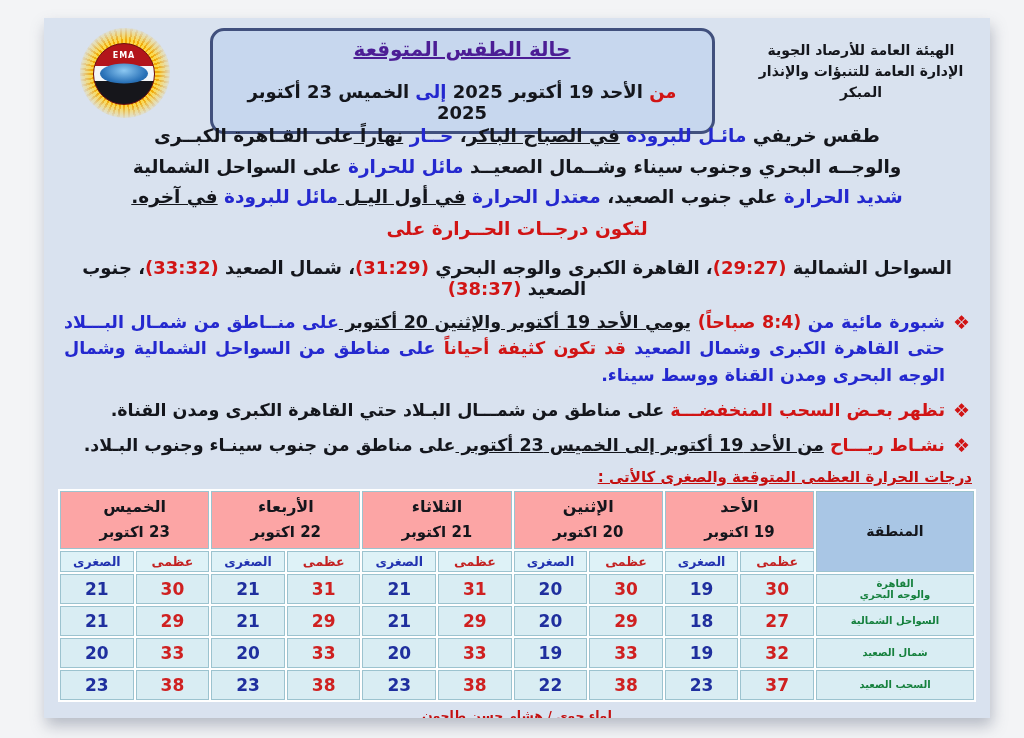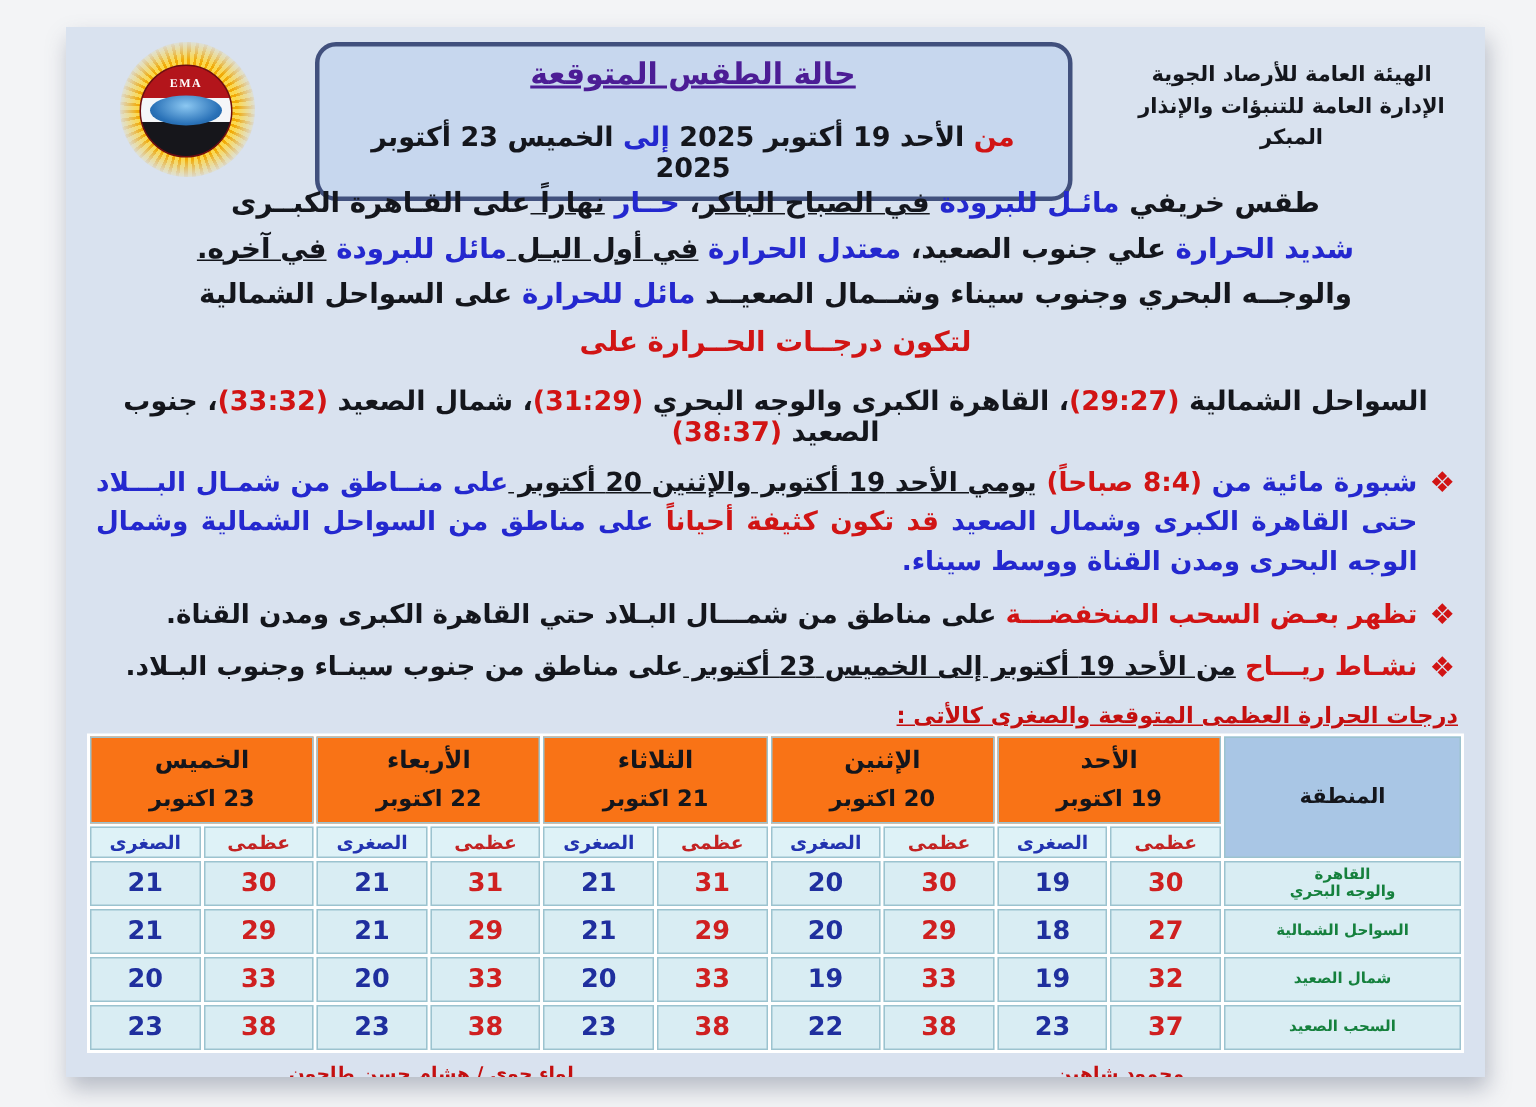--- a/index.html
+++ b/index.html
@@ -28,42 +28,41 @@
   .sun{
     position:absolute;top:2px;right:8px;width:90px;height:90px;border-radius:50%;
     background:
       radial-gradient(circle, rgba(250,205,40,0) 52%, #d9e2ef 74%),
       repeating-conic-gradient(#f2ab06 0deg 3deg, #fcd84b 3deg 7.2deg);
   }
   .emblem{
     position:absolute;top:17px;right:23px;width:60px;height:60px;border-radius:50%;overflow:hidden;
     border:1px solid #6d0d10;
     background:linear-gradient(180deg,#b3151b 0 36%,#f4f6f8 36% 62%,#16161b 62% 100%);
-    font-family:Liberation Serif, serif;
   }
   .cloud{position:absolute;left:50%;top:50%;transform:translate(-50%,-52%);width:48px;height:20px;border-radius:50%;
     background:radial-gradient(ellipse at 50% 35%, #8cc8f2 0%, #2a72b8 65%, #1b5a97 100%);}
   .ema{position:absolute;top:7px;left:0;right:0;text-align:center;color:#fff;font-size:8px;font-weight:bold;letter-spacing:1px;direction:ltr;}
   
   .seg-k{color:#14161c;} .seg-b{color:#2428cf;} .seg-r{color:#d11414;}
   .seg-ku{color:#14161c;text-decoration:underline;}
   .para{text-align:center;font-weight:bold;font-size:18.5px;line-height:1.55;margin-top:2px;}
   .temps-heading{text-align:center;font-weight:bold;font-size:18.5px;color:#d11414;margin-top:6px;}
   .temps-line{text-align:center;font-weight:bold;font-size:18px;margin-top:18px;}
   
   .bullets{margin:10px 6px 0 6px;}
   .bullet{display:flex;align-items:flex-start;font-weight:bold;font-size:17.5px;line-height:1.5;margin-bottom:9px;}
   .bullet .marker{color:#d11414;font-size:19px;margin-left:8px;flex:0 0 auto;line-height:1.4;}
   .bullet .btext{flex:1;text-align:justify;}
   
   .tbl-caption{text-align:right;font-weight:bold;font-size:15px;color:#c40f0f;text-decoration:underline;margin:0 4px 3px 0;}
   table{width:100%;border-collapse:separate;border-spacing:2px;background:#fff;table-layout:fixed;}
   th,td{border:1px solid #9cc3cf;box-sizing:border-box;}
   th.region-hd{width:158px;background:#a9c6e5;color:#14161c;font-size:14px;font-weight:bold;}
-  .day-th{background:#f97316;color:#14161c;padding:5px 15px 7px;}
+  .day-th{background:#fca5a5;color:#14161c;padding:5px 15px 7px;}
   .day-name{font-size:16px;font-weight:bold;}
   .day-date{font-size:15px;font-weight:bold;margin-top:7px;}
   .sub-th{background:#def2f7;font-size:12.5px;font-weight:bold;padding:2px 5px;}
   .sub-th.max{color:#c32222;} .sub-th.min{color:#2233b0;}
   td.val{background:#d9edf3;text-align:center;font-size:17px;font-weight:bold;padding:4px 0;}
   td.val.max{color:#cf2020;} td.val.min{color:#1f2f9e;}
   td.region-td{background:#d9edf3;text-align:center;font-size:10px;font-weight:bold;color:#15803d;white-space:pre-line;padding:3px 2px;}
   
   .sigs{display:flex;margin-top:4px;}
   .sig{flex:1;text-align:center;color:#c40f0f;font-weight:bold;font-size:12.5px;line-height:1.6;}
@@ -85,22 +84,22 @@
     <div class="logo">
       <div class="sun"></div>
       <div class="emblem">
         <div class="ema">EMA</div>
         <div class="cloud"></div>
       </div>
     </div>
   </div>
 
   <div class="para"><span class="seg-k">طقس خريفي </span><span class="seg-b">مائـل للبرودة </span><span class="seg-ku">في الصباح الباكر</span><span class="seg-k">، </span><span class="seg-b">حــار </span><span class="seg-ku">نهاراً </span><span class="seg-k">على القـاهرة الكبــرى</span></div>
+  <div class="para"><span class="seg-k">والوجــه البحري وجنوب سيناء وشــمال الصعيــد </span><span class="seg-b">مائل للحرارة </span><span class="seg-k"> على السواحل الشمالية</span></div>
   <div class="para"><span class="seg-b">شديد الحرارة </span><span class="seg-k">علي جنوب الصعيد، </span><span class="seg-b">معتدل الحرارة </span><span class="seg-ku">في أول اليـل </span><span class="seg-b">مائل للبرودة </span><span class="seg-ku">في آخره.</span></div>
-  <div class="para"><span class="seg-k">والوجــه البحري وجنوب سيناء وشــمال الصعيــد </span><span class="seg-b">مائل للحرارة </span><span class="seg-k"> على السواحل الشمالية</span></div>
 
   <div class="temps-heading">لتكون درجــات الحــرارة على</div>
   <div class="temps-line"><span class="seg-k">السواحل الشمالية </span><span class="seg-r">(29:27)</span><span class="seg-k">، القاهرة الكبرى والوجه البحري </span><span class="seg-r">(31:29)</span><span class="seg-k">، شمال الصعيد </span><span class="seg-r">(33:32)</span><span class="seg-k">، جنوب الصعيد </span><span class="seg-r">(38:37)</span></div>
 
   <div class="bullets">
     <div class="bullet">
       <span class="marker">❖</span>
       <div class="btext"><span class="seg-b">شبورة مائية من </span><span class="seg-r">(8:4 صباحاً) </span><span class="seg-ku">يومي الأحد 19 أكتوبر والإثنين 20 أكتوبر </span><span class="seg-b">على منــاطق من شمـال البـــلاد حتى القاهرة الكبرى وشمال الصعيد </span><span class="seg-r">قد تكون كثيفة أحياناً </span><span class="seg-b">على مناطق من السواحل الشمالية وشمال الوجه البحرى ومدن القناة ووسط سيناء.</span></div>
     </div>
     <div class="bullet">
@@ -204,22 +203,18 @@
           <td class="val max">38</td>
           <td class="val min">23</td>
           <td class="val max">38</td>
           <td class="val min">23</td>
         </tr>
       </tbody>
   </table>
 
   <div class="sigs">
     <div class="sig">
-      <div>محمود شاهين</div>
-
-    </div>
-    <div class="sig">
       <div>لواء جوي / هشام حسن طاحون</div>
 
     </div>
   </div>
 
 </div>
 
 </body></html>

